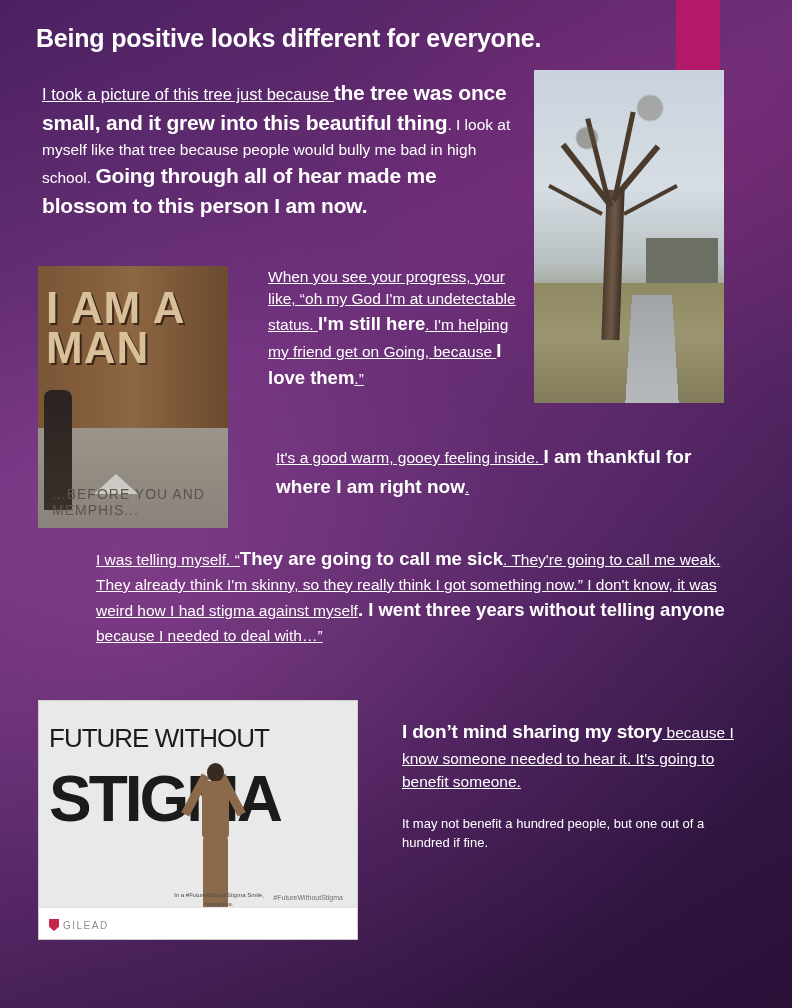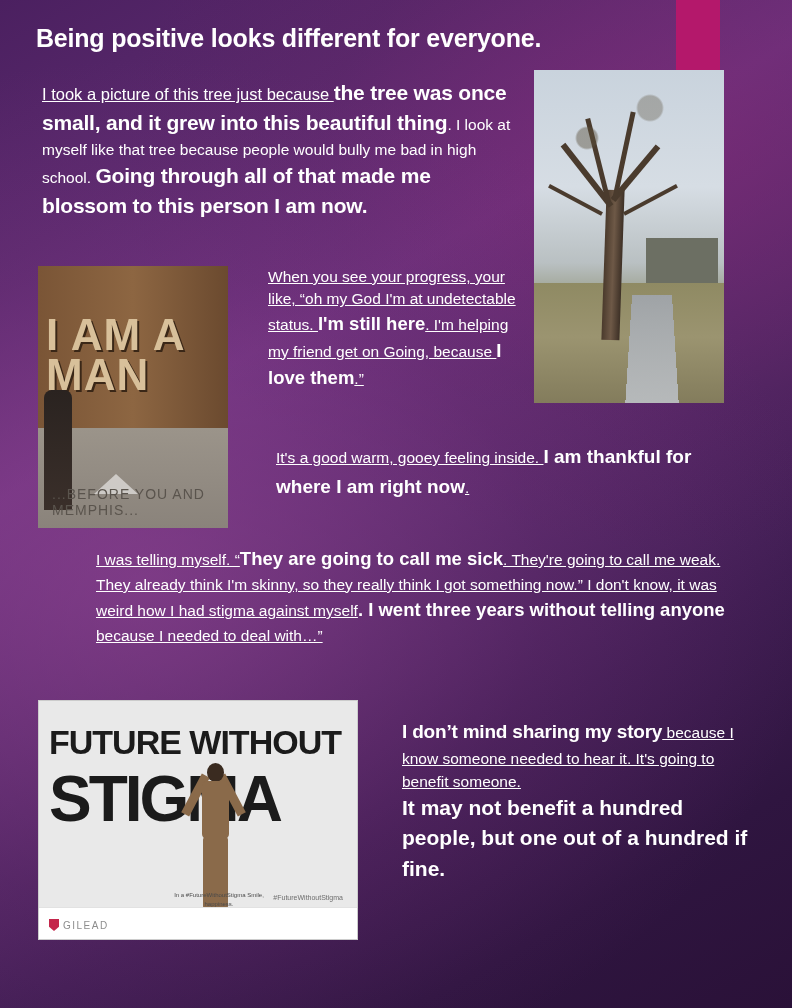--- a/index.html
+++ b/index.html
@@ -77,21 +77,21 @@
   }
   #block4 .big { font-size: 18.5px; font-weight: bold; }
 
   
   #block5 {
     left: 402px; top: 718px; width: 348px;
     font-size: 15.5px;
     line-height: 1.5;
   }
   #block5 .big { font-size: 19px; font-weight: bold; letter-spacing: -0.2px; }
-  #block5 .para2 { font-size: 21px; font-weight: bold; line-height: 1.45; }
+  #block5 .para2 { margin-top: 22px; font-size: 13px; font-weight: normal; line-height: 1.45; }
 
   
   .photo {
     position: absolute;
     overflow: hidden;
     background: #6b6b6b;
   }
 
   
   #photo-tree {
@@ -149,21 +149,20 @@
   #photo-iam .letters {
     position: absolute;
     left: 8px; top: 22px; right: 8px;
     color: #d8c09a;
     font-size: 44px;
     font-weight: bold;
     line-height: 0.92;
     letter-spacing: 1px;
     text-shadow: 2px 2px 0 #3a2717;
     font-family: "Liberation Sans", sans-serif;
-    margin-top: 27px;
   }
   #photo-iam .ground {
     position: absolute; left: 0; right: 0; bottom: 0; height: 100px;
     background: linear-gradient(#9b948a,#8a837b);
   }
   #photo-iam .star {
     position: absolute; left: 56px; bottom: 34px;
     width: 0; height: 0;
     border-left: 22px solid transparent;
     border-right: 22px solid transparent;
@@ -180,21 +179,21 @@
   }
 
   
   #photo-stigma {
     left: 38px; top: 700px; width: 320px; height: 240px;
     background: #e9e9e9;
     border: 1px solid #cccccc;
   }
   #photo-stigma .fw {
     position: absolute; left: 10px; top: 22px;
-    font-size: 34px; font-weight: bold; color: #1b1b1b;
+    font-size: 26px; font-weight: normal; color: #1b1b1b;
     letter-spacing: -1px;
   }
   #photo-stigma .st {
     position: absolute; left: 10px; top: 70px;
     font-size: 64px; font-weight: bold; color: #1b1b1b;
     letter-spacing: -3px; line-height: 0.9;
   }
   #photo-stigma .figure {
     position: absolute; left: 148px; top: 62px; width: 56px; height: 150px;
   }
@@ -258,21 +257,21 @@
     <div class="br" style="left:76px; top:60px; width:6px; height:70px; transform:rotate(40deg);"></div>
     <div class="br" style="left:74px; top:58px; width:6px; height:78px; transform:rotate(-38deg);"></div>
     <div class="br" style="left:78px; top:40px; width:5px; height:90px; transform:rotate(12deg);"></div>
     <div class="br" style="left:72px; top:46px; width:5px; height:86px; transform:rotate(-14deg);"></div>
     <div class="br" style="left:66px; top:84px; width:4px; height:60px; transform:rotate(-62deg);"></div>
     <div class="br" style="left:88px; top:84px; width:4px; height:60px; transform:rotate(62deg);"></div>
     <div class="canopy"></div>
   </div>
 
   <div class="tb" id="block1">
-    <span class="light"> I took a picture of this tree just because </span><span class="big">the tree was once small, and it grew into this beautiful thing</span><span class="sm">. I look at myself like that tree because people would bully me bad in high school. </span><span class="big">Going through all of that made me blossom to this person I am now.</span>
+    <span class="light"> I took a picture of this tree just because </span><span class="big">the tree was once small, and it grew into this beautiful thing</span><span class="sm">. I look at myself like that tree because people would bully me bad in high school. </span><span class="big">Going through all of hear made me blossom to this person I am now.</span>
   </div>
 
   <div class="photo" id="photo-iam">
     <div class="wall"></div>
     <div class="letters">I AM A MAN</div>
     <div class="ground"></div>
     <div class="star"></div>
     <div class="person"></div>
     <div class="plaque">...BEFORE YOU AND MEMPHIS...</div>
   </div>

